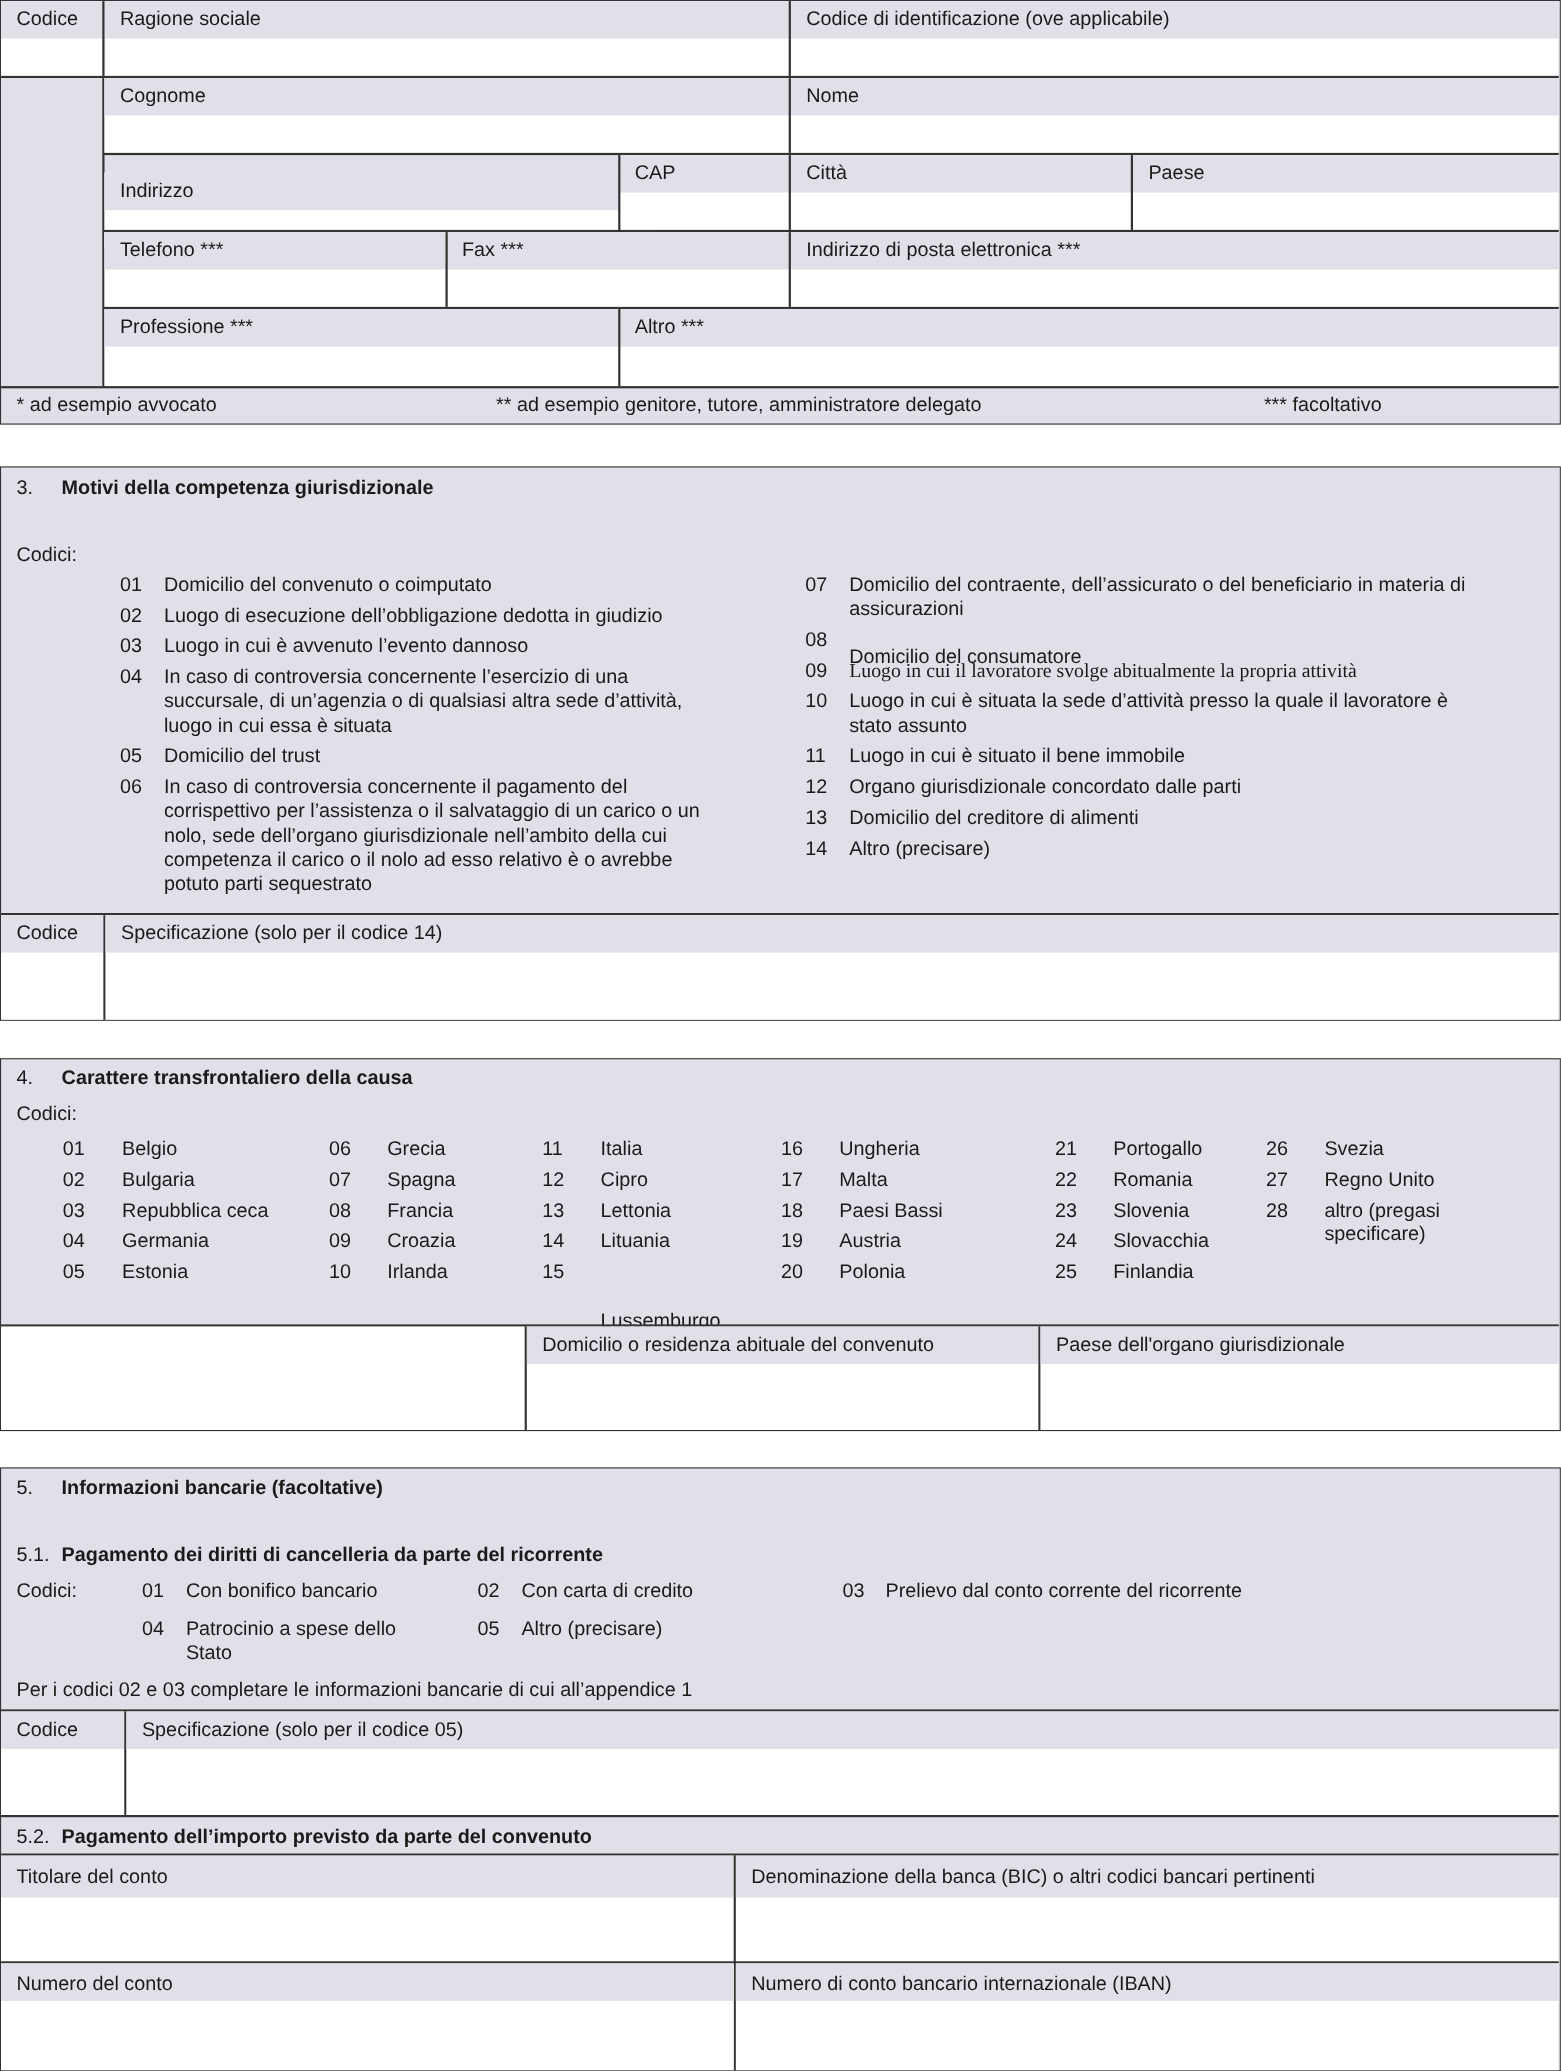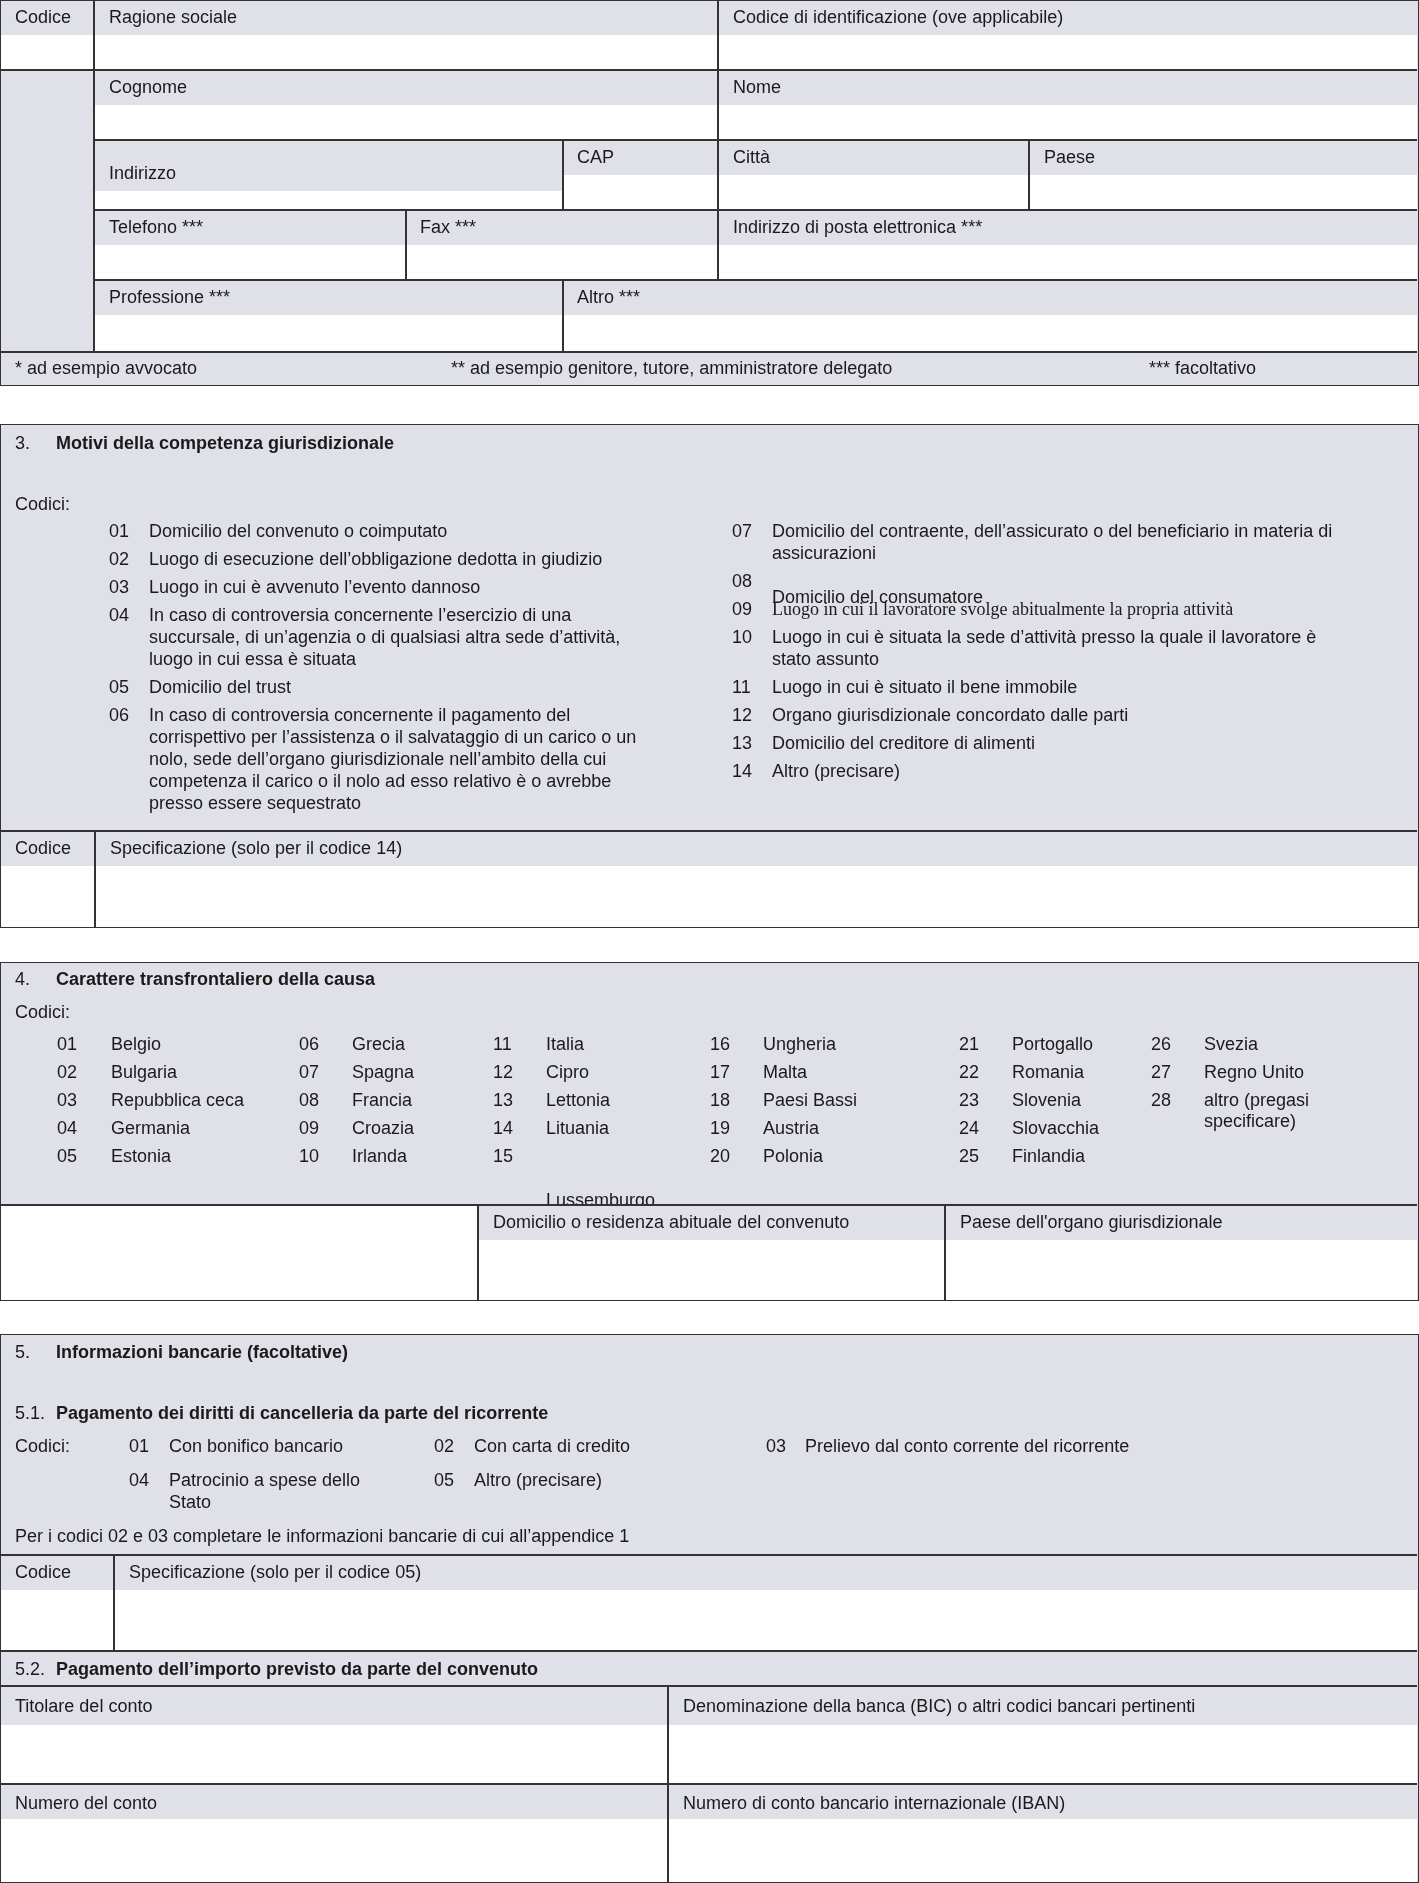--- a/index.html
+++ b/index.html
@@ -129,21 +129,21 @@
       <div class="abs" style="left: 0px; top: 156px; width: 100%;">
         <span class="t" style="left: 0px; top: 0px;">05</span>
         <span class="t" style="left: 40px; top: 0px;">Domicilio del trust</span>
       </div>
       <div class="abs" style="left: 0px; top: 184px; width: 100%;">
         <span class="t" style="left: 0px; top: 0px;">06</span>
         <span class="t" style="left: 40px; top: 0px;">In caso di controversia concernente il pagamento del</span>
         <span class="t" style="left: 40px; top: 22px;">corrispettivo per l’assistenza o il salvataggio di un carico o un</span>
         <span class="t" style="left: 40px; top: 44px;">nolo, sede dell’organo giurisdizionale nell’ambito della cui</span>
         <span class="t" style="left: 40px; top: 66px;">competenza il carico o il nolo ad esso relativo è o avrebbe</span>
-        <span class="t" style="left: 40px; top: 88px;">presso essere sequestrato</span>
+        <span class="t" style="left: 40px; top: 88px;">potuto parti sequestrato</span>
       </div>
     </div>
   <div id="s3-right" class="abs" style="left:731px;top:96px;width:680px;height:300px;">
       <div class="abs" style="left: 0px; top: 0px; width: 100%;">
         <span class="t" style="left: 0px; top: 0px;">07</span>
         <span class="t" style="left: 40px; top: 0px;">Domicilio del contraente, dell’assicurato o del beneficiario in materia di</span>
         <span class="t" style="left: 40px; top: 22px;">assicurazioni</span>
       </div>
       <div class="abs" style="left: 0px; top: 50px; width: 100%;">
         <span class="t" style="left: 0px; top: 0px;">08</span>

